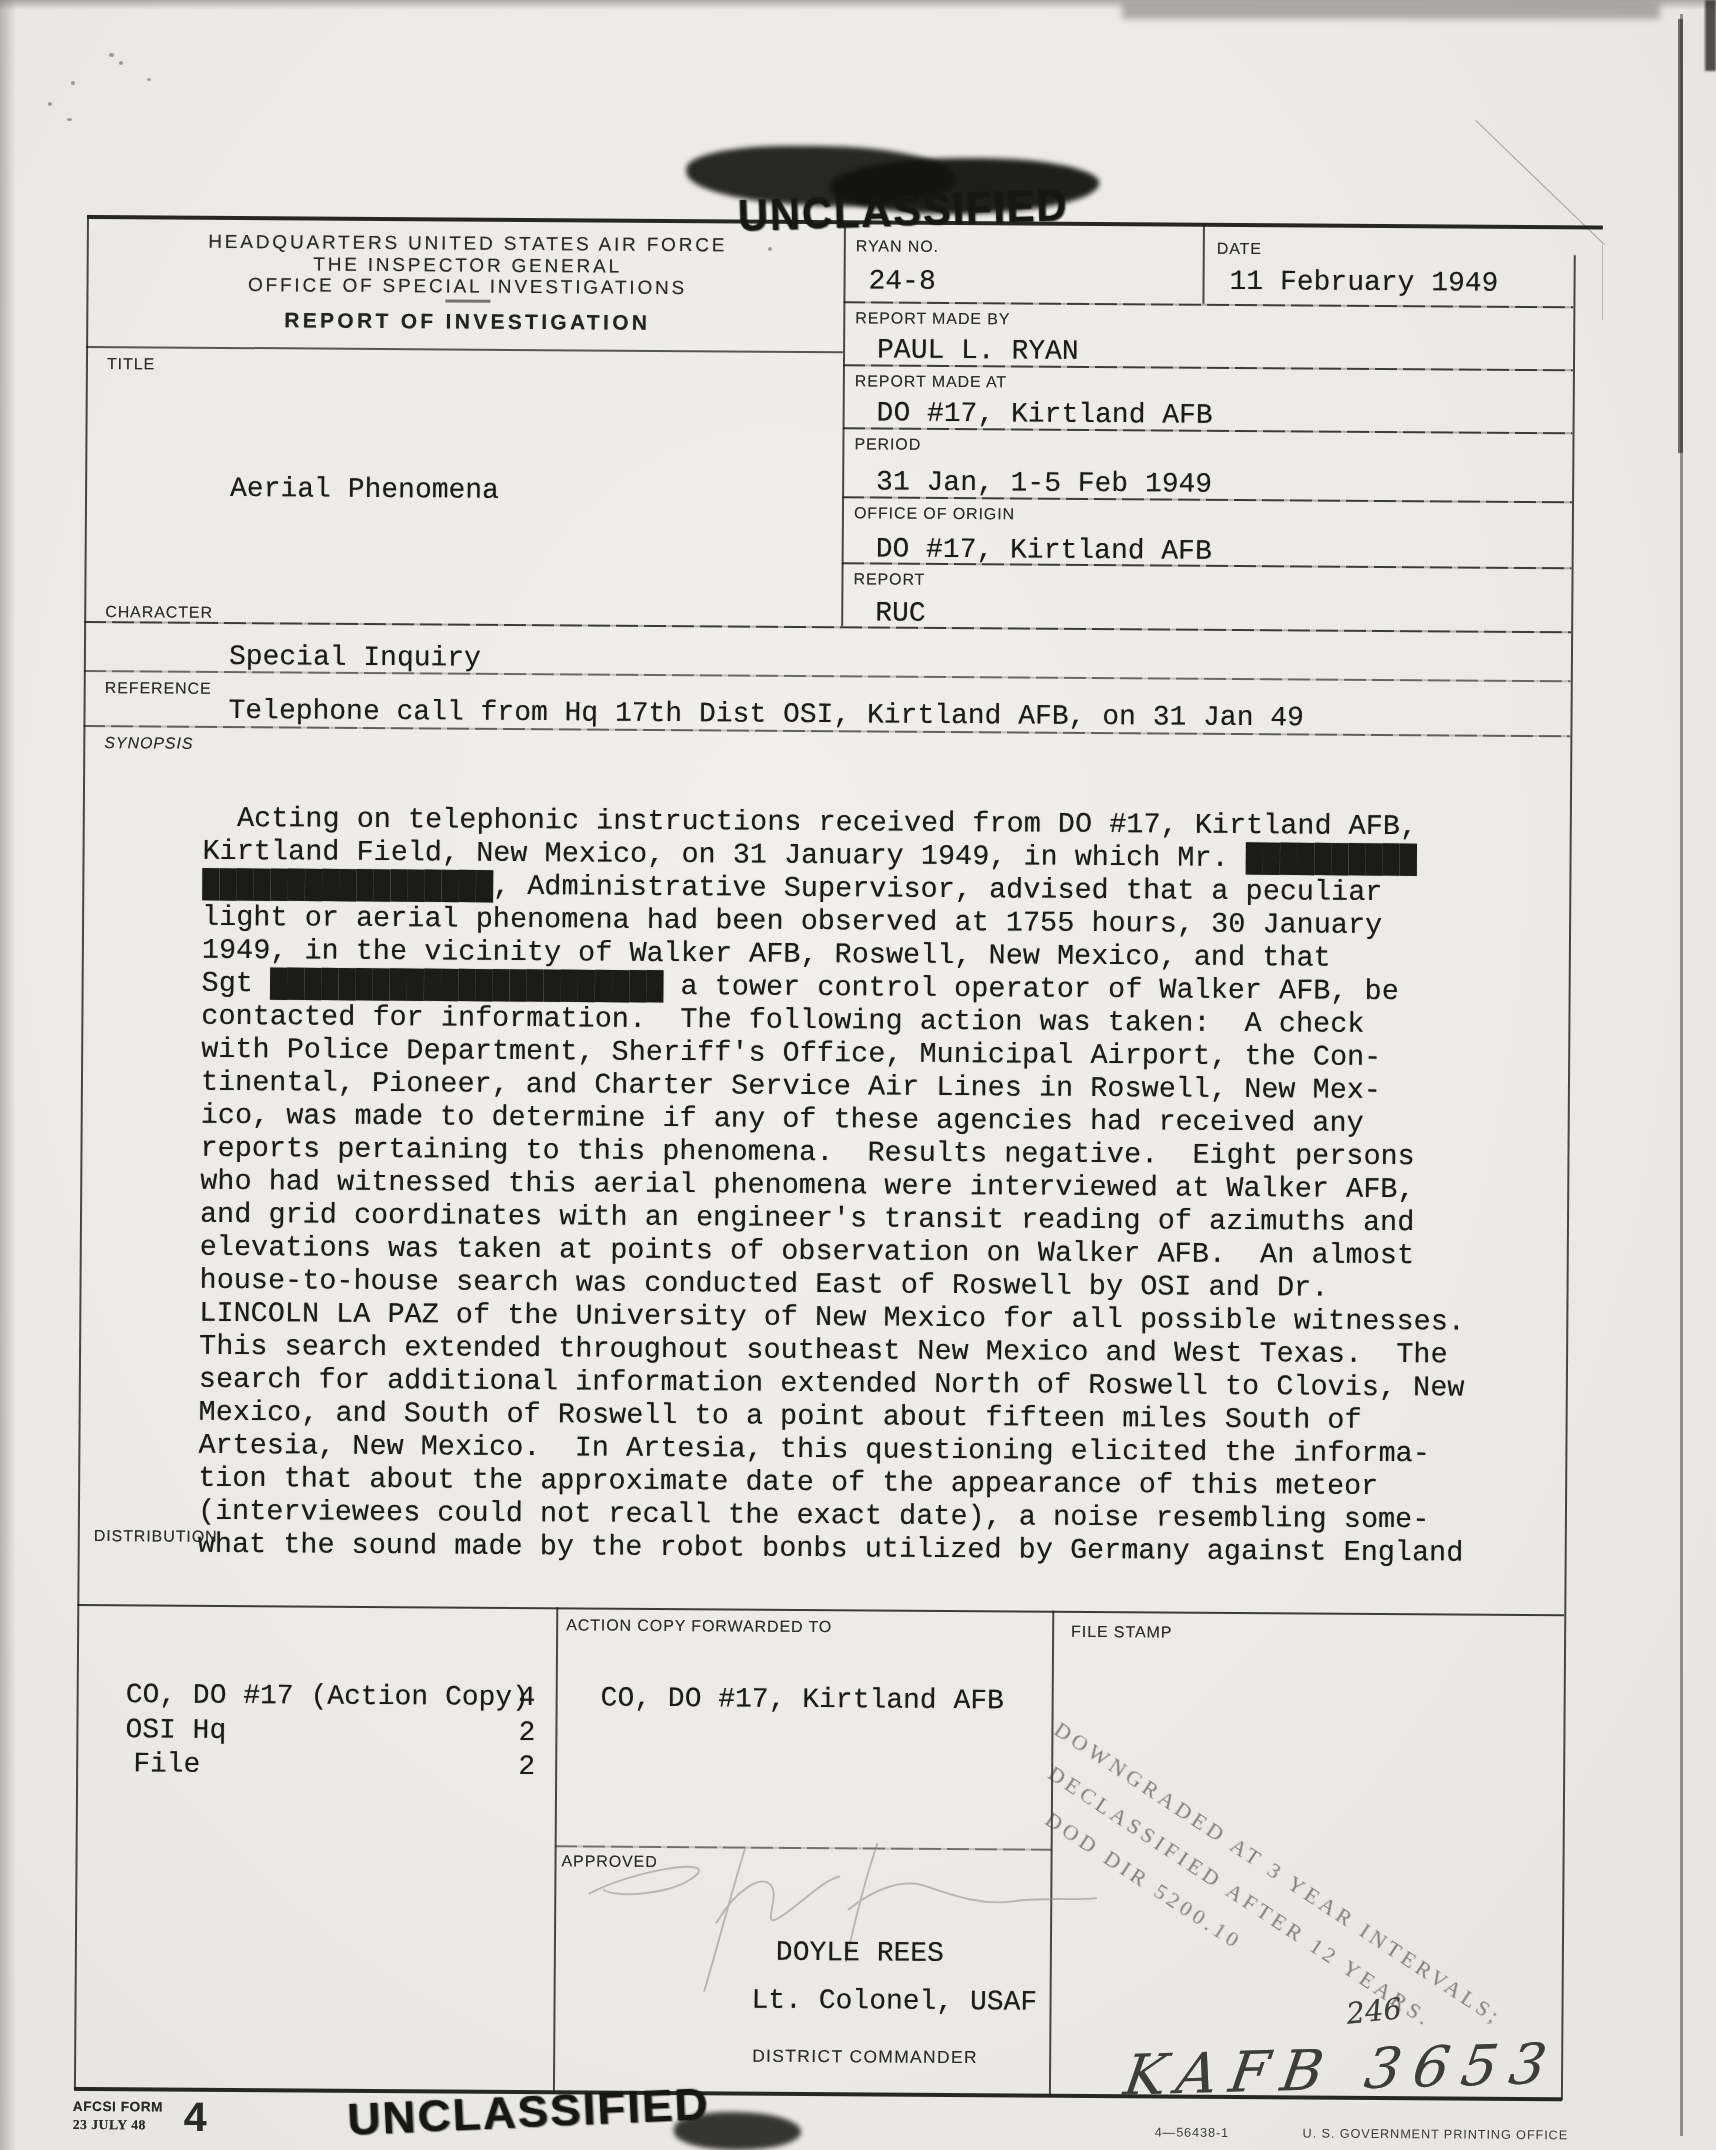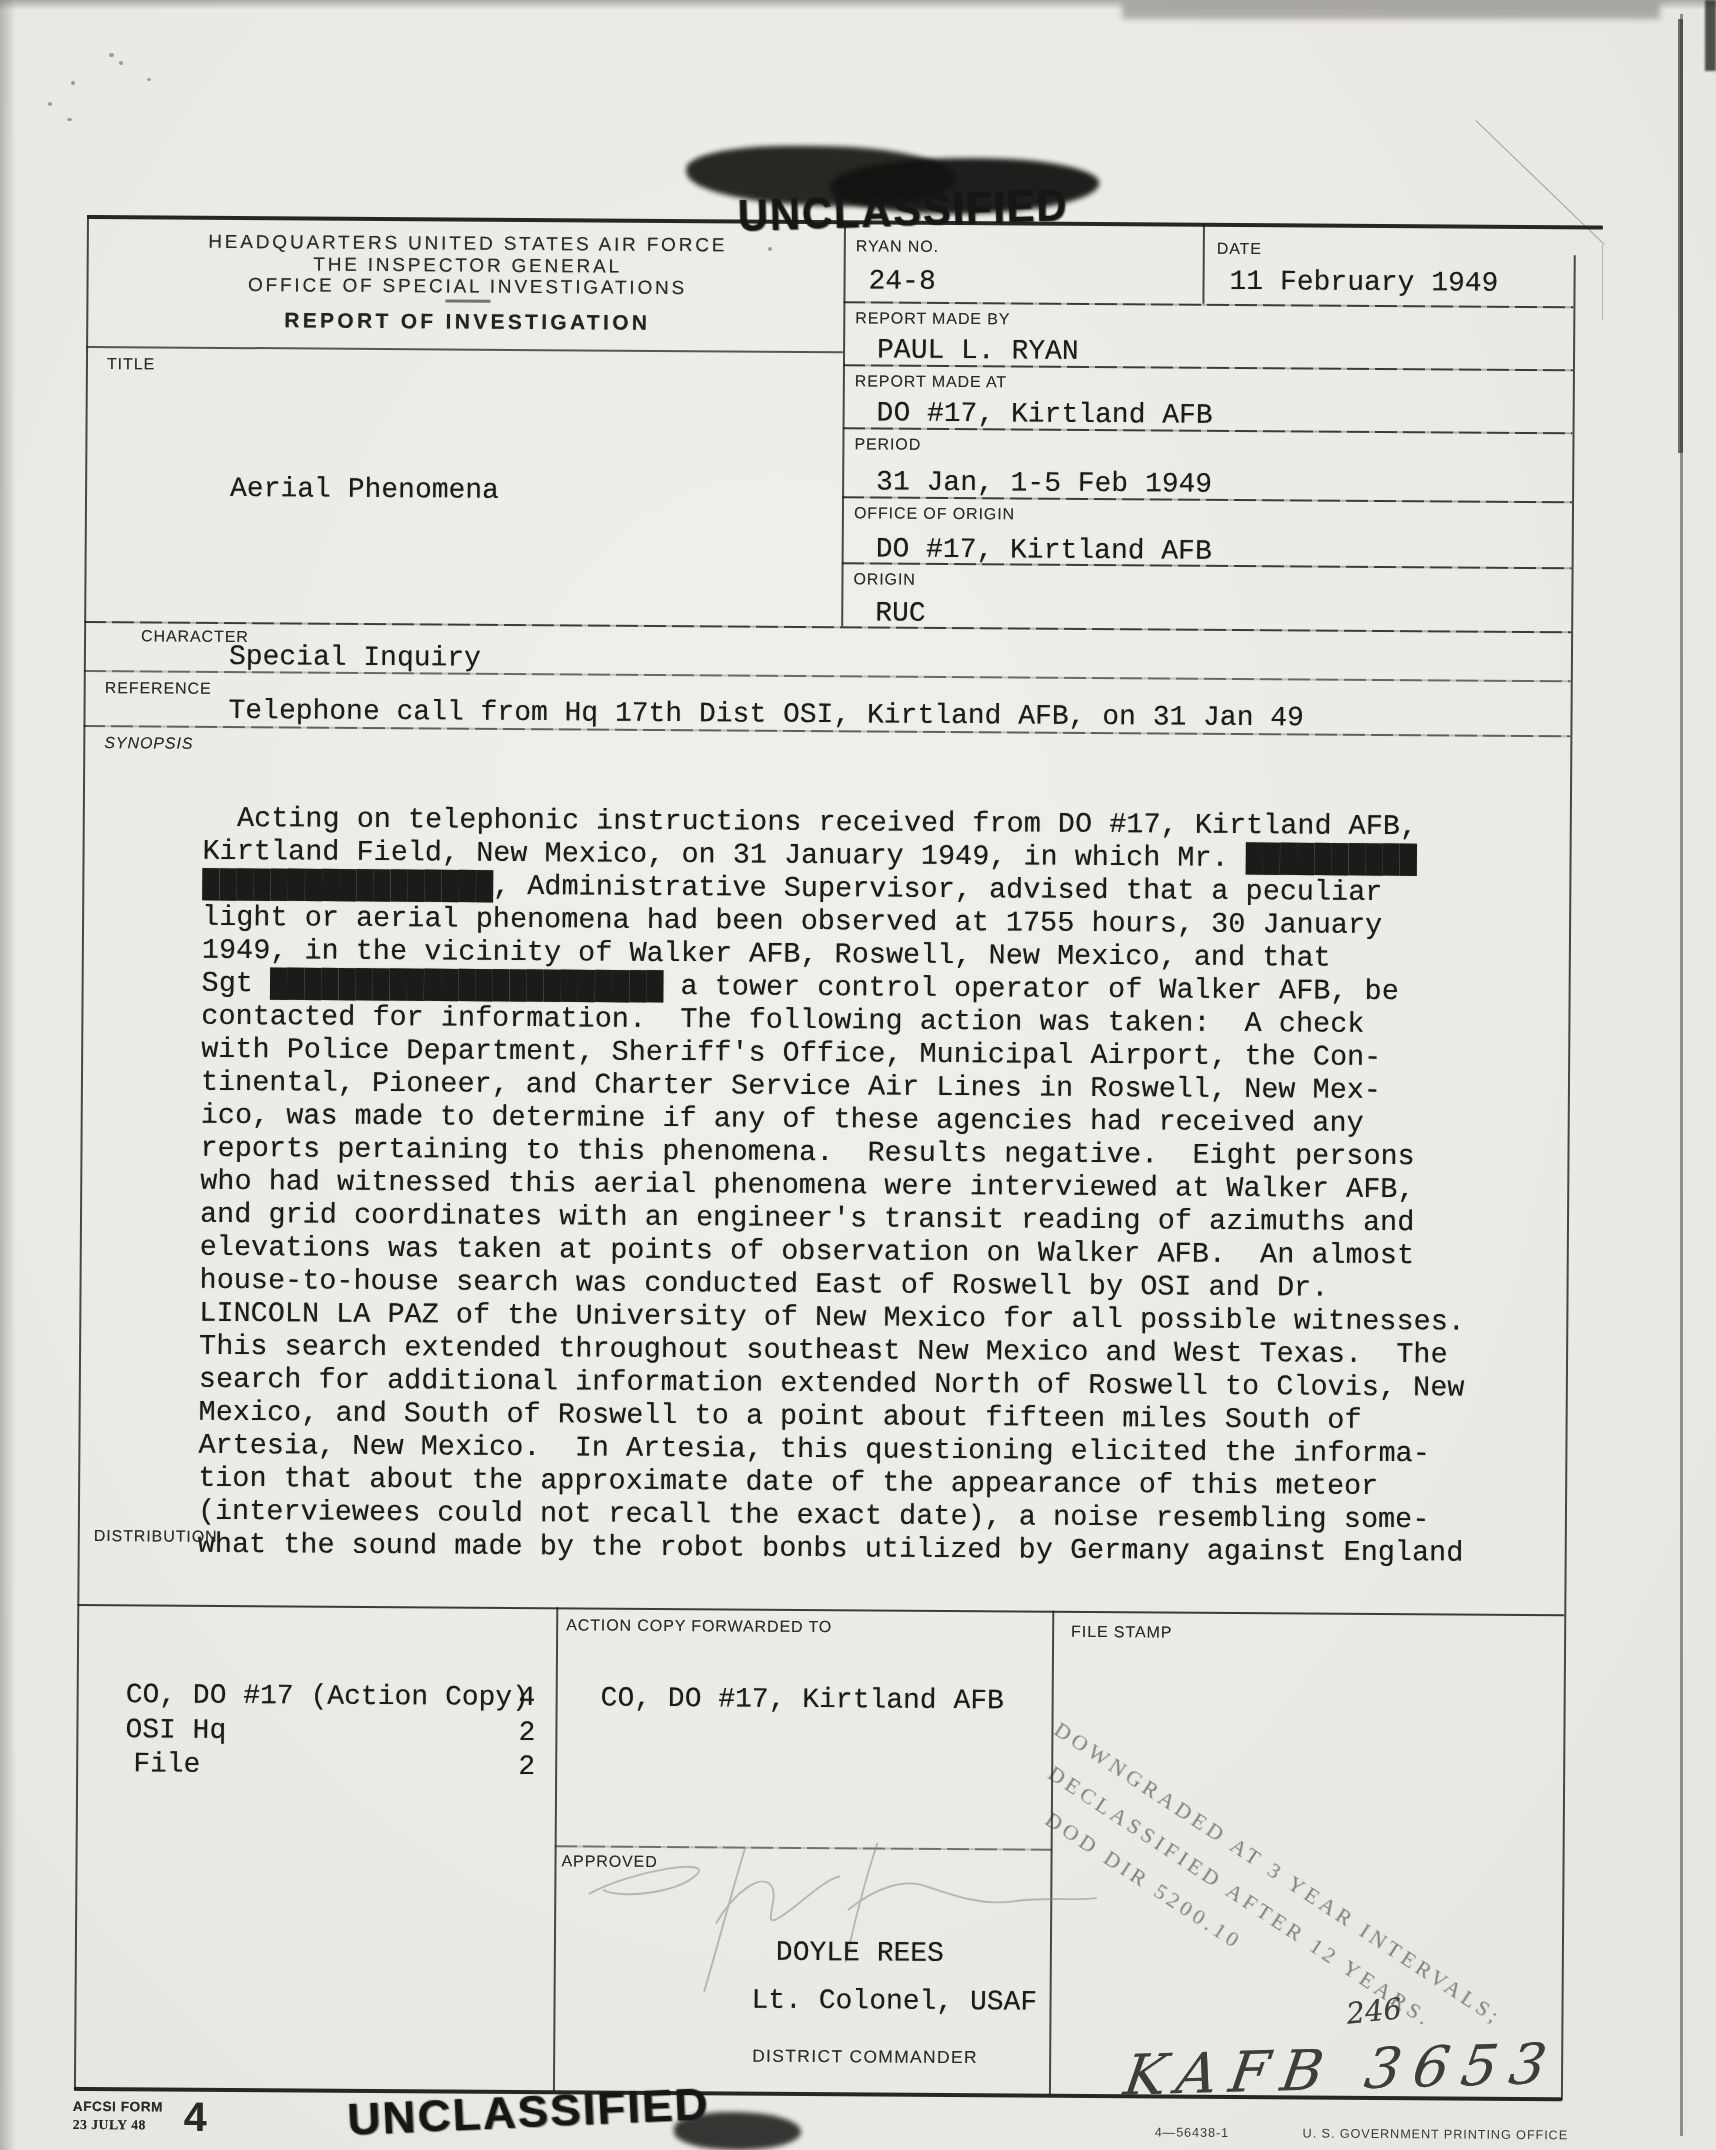--- a/index.html
+++ b/index.html
@@ -137,28 +137,28 @@
     <div class="hline" style="left:844px;top:422px;width:730px;"></div>
 
     <div class="lbl" style="left:856px;top:430px;">PERIOD</div>
     <div class="tw" style="left:878px;top:461px;">31 Jan, 1-5 Feb 1949</div>
     <div class="hline" style="left:844px;top:491px;width:730px;"></div>
 
     <div class="lbl" style="left:856px;top:499px;">OFFICE OF ORIGIN</div>
     <div class="tw" style="left:878px;top:528px;">DO #17, Kirtland AFB</div>
     <div class="hline" style="left:844px;top:557px;width:730px;"></div>
 
-    <div class="lbl" style="left:856px;top:565px;">ORIGIN</div>
+    <div class="lbl" style="left:856px;top:565px;">REPORT</div>
     <div class="tw" style="left:878px;top:592px;">RUC</div>
     <div class="hline" style="left:87px;top:621px;width:1487px;"></div>
 
     <div class="lbl" style="left:108px;top:355px;">TITLE</div>
     <div class="tw" style="left:232px;top:472px;">Aerial Phenomena</div>
 
-    <div class="lbl" style="left:108px;top:627px;margin-left:36px;">CHARACTER</div>
+    <div class="lbl" style="left:108px;top:603px;">CHARACTER</div>
     <div class="tw" style="left:232px;top:640px;">Special Inquiry</div>
     <div class="hline" style="left:87px;top:670px;width:1487px;opacity:.75;"></div>
 
     <div class="lbl" style="left:108px;top:679px;">REFERENCE</div>
     <div class="tw" style="left:232px;top:694px;">Telephone call from Hq 17th Dist OSI, Kirtland AFB, on 31 Jan 49</div>
     <div class="hline" style="left:87px;top:725px;width:1487px;opacity:.8;"></div>
 
     <div class="lbl" style="left:108px;top:734px;font-style:italic;">SYNOPSIS</div>
 
     <div class="body-text">  Acting on telephonic instructions received from DO #17, Kirtland AFB,

